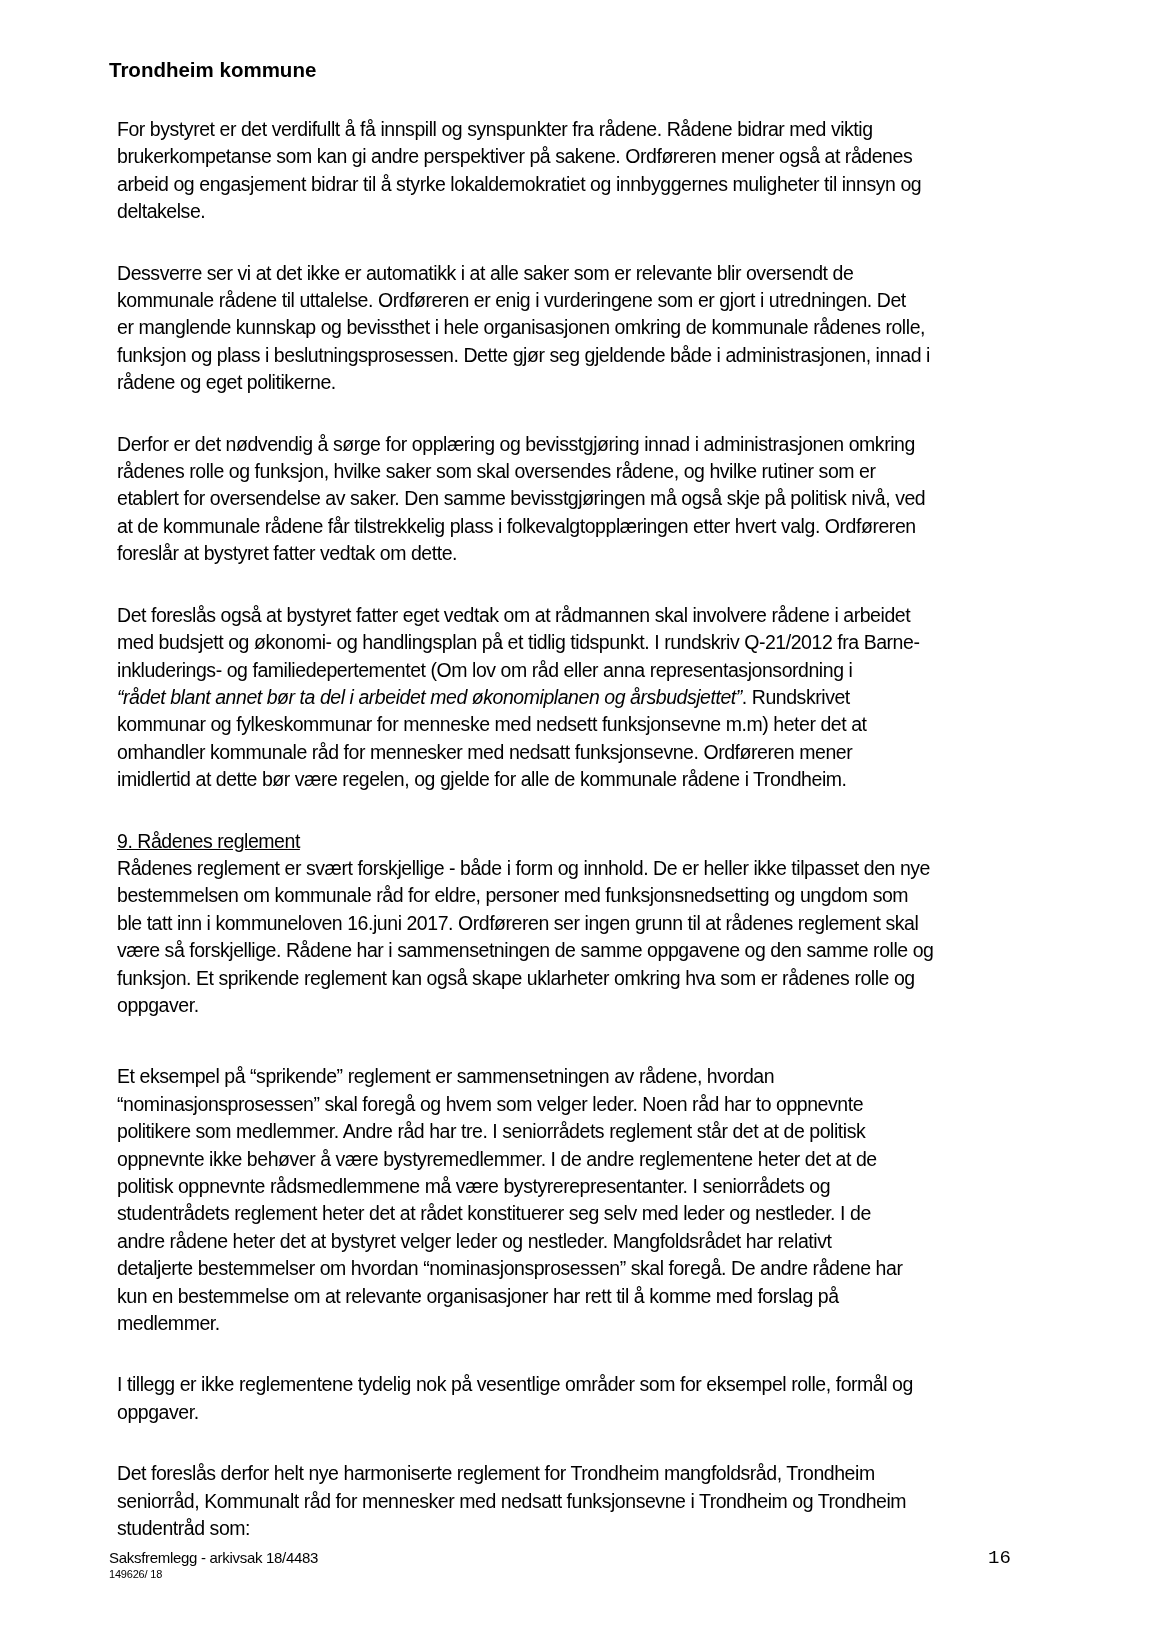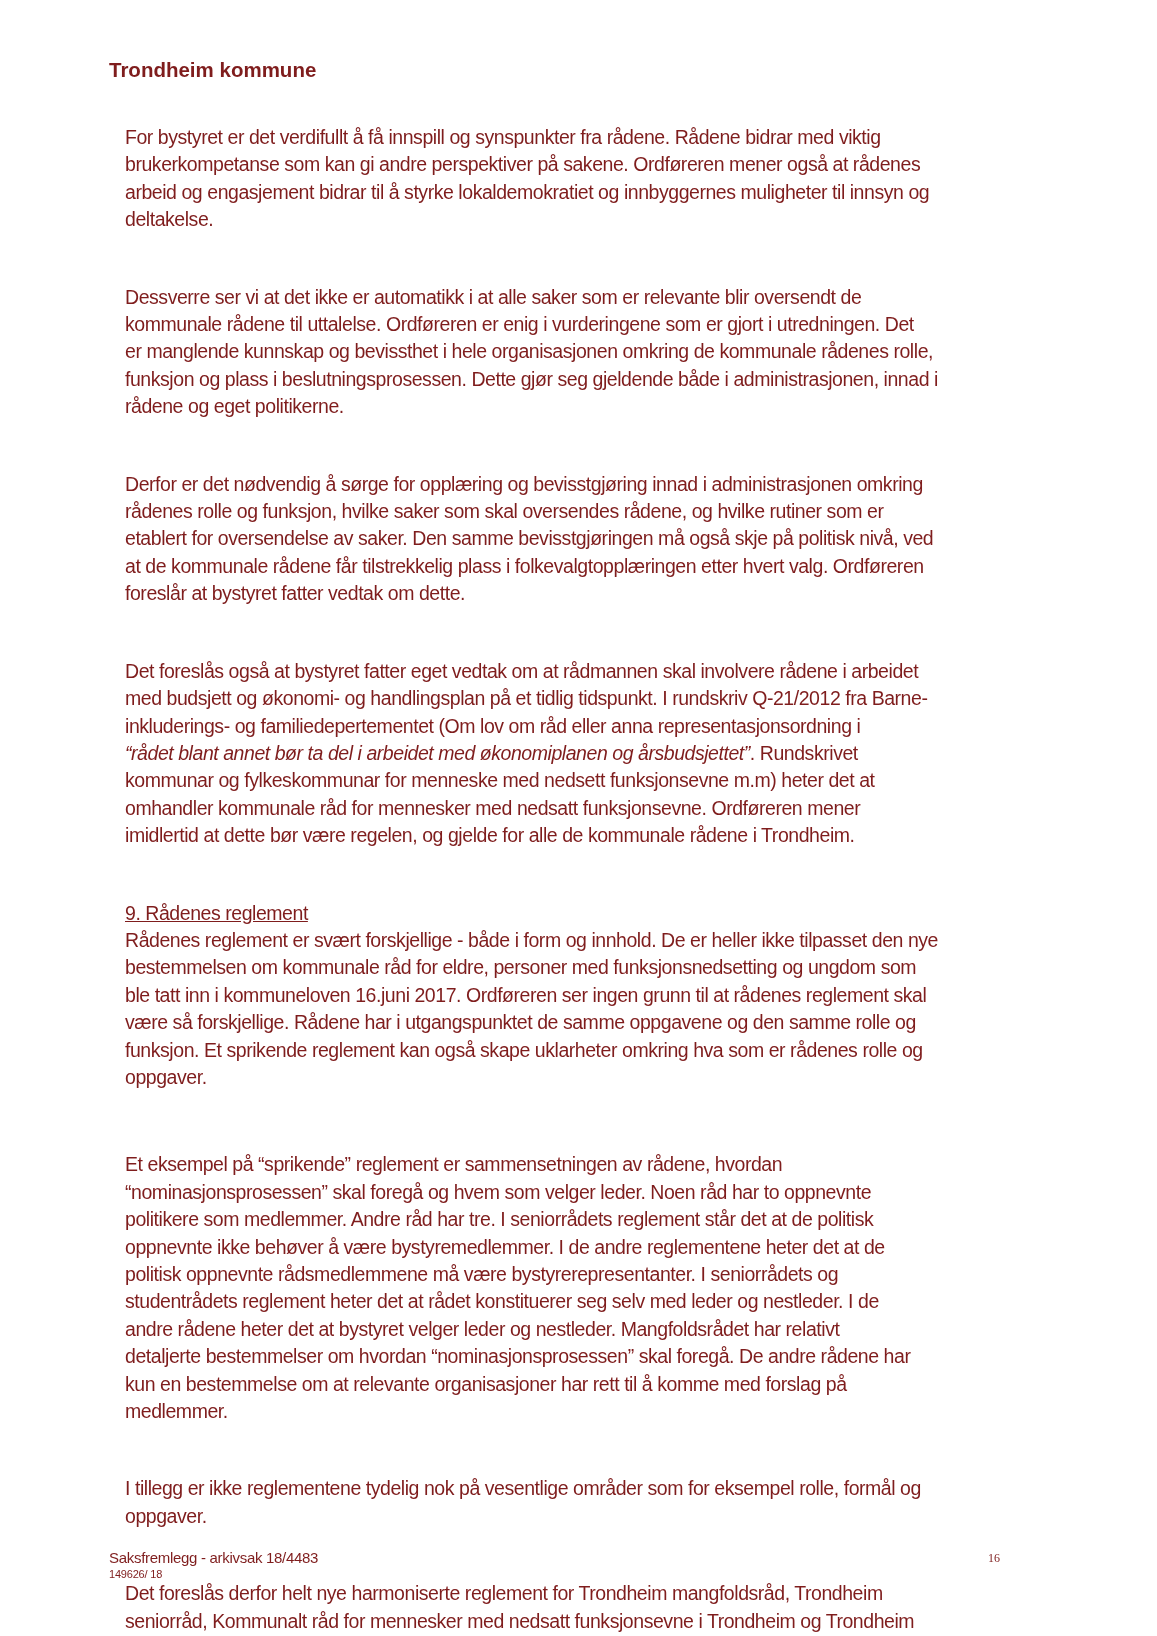--- a/index.html
+++ b/index.html
@@ -1,43 +1,43 @@
 <!DOCTYPE html>
 <html><head>
   <meta charset="utf-8">
   <style>
     html, body { margin: 0; padding: 0; background: #ffffff; }
     body { width: 1157px; height: 1636px; position: relative; overflow: hidden; }
     .page {
       position: absolute; left: 0; top: 0; width: 1157px; height: 1636px;
-      background: #ffffff; color: #7f1d1d;
+      background: #ffffff; color: #000000;
       font-family: "Liberation Sans", sans-serif;
     }
     .content {
       position: absolute; left: 109px; top: 56px; width: 920px;
     }
     .title {
       font-size: 20.5px; font-weight: bold; margin: 0; line-height: 28px; height: 28px;
     }
-    .para { margin: 16px; font-size: 19.5px; line-height: 27.4px; }
+    .para { margin: 8px; font-size: 19.5px; line-height: 27.4px; }
     .para .line { display: block; white-space: nowrap; letter-spacing: -0.45px; }
     .gap-title { height: 24px; }
     .gap { height: 18px; }
     .gap-big { height: 28px; }
     .it { font-style: italic; }
     .heading-u { text-decoration: underline; }
     .footer-left {
       position: absolute; left: 109px; top: 1549px;
       font-family: "Liberation Sans", sans-serif;
     }
     .footer-main { font-size: 15px; line-height: 18px; letter-spacing: -0.3px; }
     .footer-sub { font-size: 11px; line-height: 14px; letter-spacing: -0.2px; }
     .footer-page {
-      position: absolute; left: 988px; top: 1549px; font-size: 12px; line-height: 18px;
-      font-family: Liberation Serif, serif;
+      position: absolute; left: 988px; top: 1549px; font-size: 19px; line-height: 18px;
+      font-family: Liberation Mono, monospace;
     }
   </style>
 </head>
 <body>
 
 <div class="page">
   <div class="content">
     <h1 class="title">Trondheim kommune</h1>
     <div class="gap-title"></div>
 
@@ -76,21 +76,21 @@
       <span class="line">omhandler kommunale råd for mennesker med nedsatt funksjonsevne. Ordføreren mener</span>
       <span class="line">imidlertid at dette bør være regelen, og gjelde for alle de kommunale rådene i Trondheim.</span>
     </p>
     <div class="gap"></div>
 
     <p class="para">
       <span class="line heading-u">9. Rådenes reglement</span>
       <span class="line">Rådenes reglement er svært forskjellige - både i form og innhold. De er heller ikke tilpasset den nye</span>
       <span class="line">bestemmelsen om kommunale råd for eldre, personer med funksjonsnedsetting og ungdom som</span>
       <span class="line">ble tatt inn i kommuneloven 16.juni 2017. Ordføreren ser ingen grunn til at rådenes reglement skal</span>
-      <span class="line">være så forskjellige. Rådene har i utgangspunktet de samme oppgavene og den samme rolle og</span>
+      <span class="line">være så forskjellige. Rådene har i sammensetningen de samme oppgavene og den samme rolle og</span>
       <span class="line">funksjon. Et sprikende reglement kan også skape uklarheter omkring hva som er rådenes rolle og</span>
       <span class="line">oppgaver.</span>
     </p>
     <div class="gap-big"></div>
 
     <p class="para">
       <span class="line">Et eksempel på “sprikende” reglement er sammensetningen av rådene, hvordan</span>
       <span class="line">“nominasjonsprosessen” skal foregå og hvem som velger leder. Noen råd har to oppnevnte</span>
       <span class="line">politikere som medlemmer. Andre råd har tre.   I seniorrådets reglement står det at de politisk</span>
       <span class="line">oppnevnte ikke behøver å være bystyremedlemmer. I de andre reglementene heter det at de</span>

